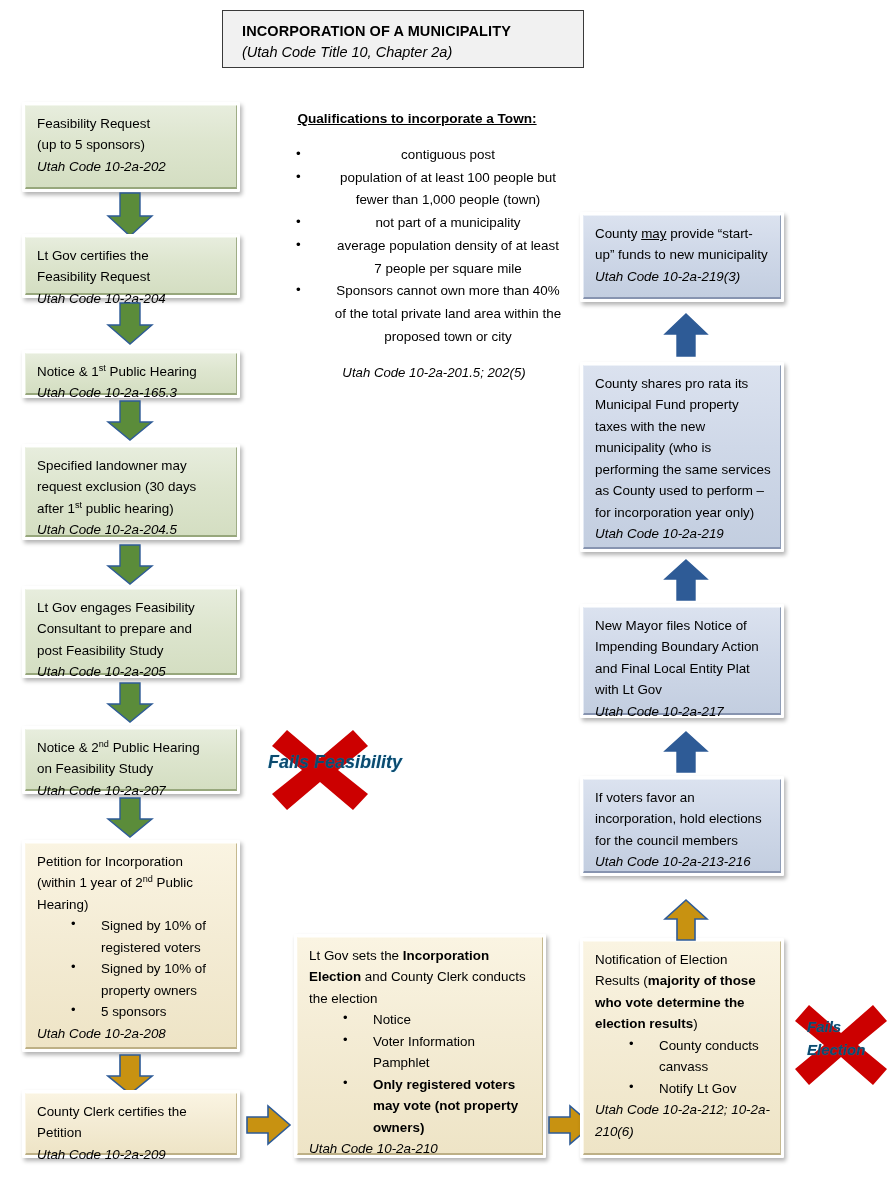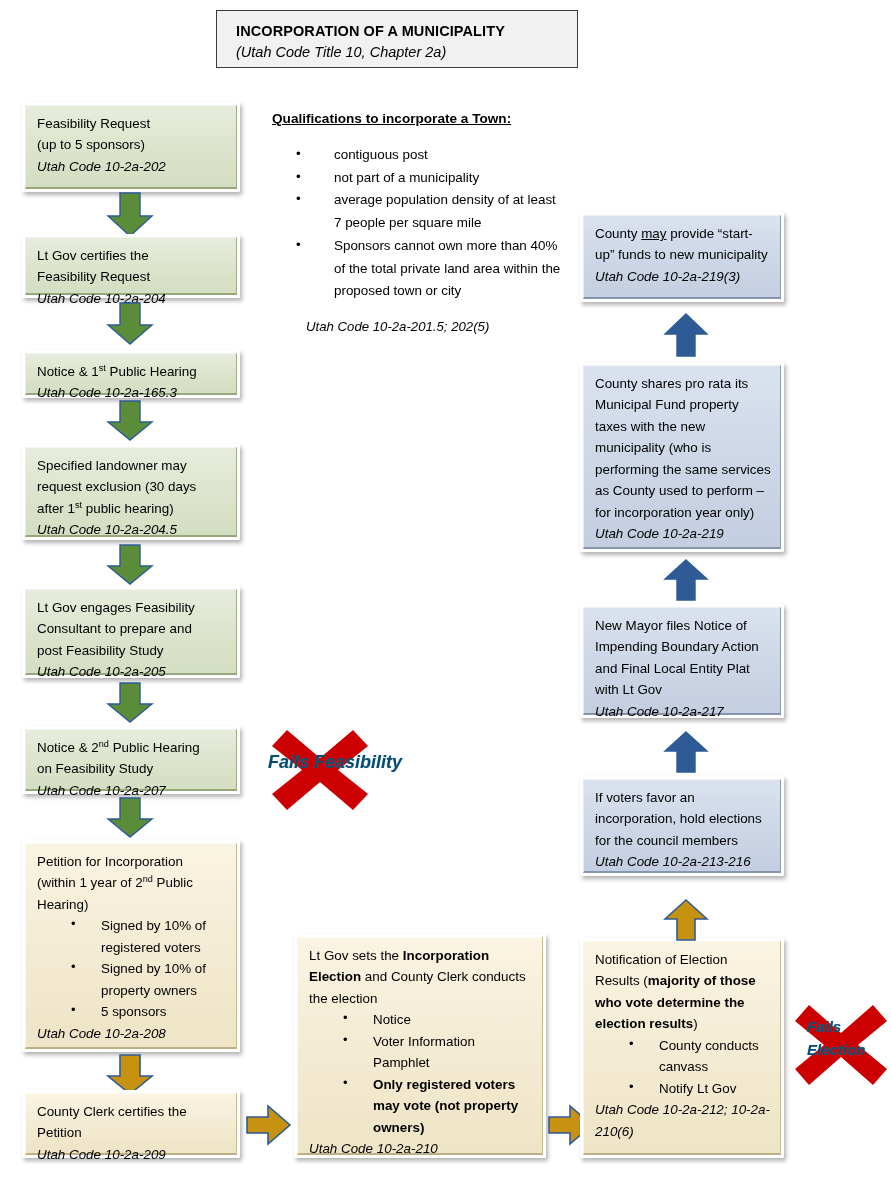--- a/index.html
+++ b/index.html
@@ -15,21 +15,21 @@
     position: relative;
     width: 891px;
     height: 1195px;
     overflow: hidden;
     background: #ffffff;
   }
 
   
   .title-box {
     position: absolute;
-    left: 216px;
+    left: 222px;
     top: 10px;
     width: 362px;
     height: 58px;
     background: #f1f1f1;
     border: 1px solid #3a3a3a;
     box-sizing: border-box;
     padding: 9px 0 0 19px;
   }
   .title-main {
     font-size: 14.5px;
@@ -110,20 +110,21 @@
     top: -1px;
     font-size: 13px;
   }
 
   
   .quals {
     position: absolute;
     left: 272px;
     top: 108px;
     width: 290px;
+    text-align: center;
   }
   .quals-title {
     font-size: 13.6px;
     font-weight: bold;
     text-decoration: underline;
     line-height: 1.6;
   }
   .quals ul {
     margin: 14px 0 0 0;
     padding-left: 24px;
@@ -188,20 +189,21 @@
 
   <div class="title-box">
     <div class="title-main">INCORPORATION OF A MUNICIPALITY</div>
     <div class="title-sub">(Utah Code Title 10, Chapter 2a)</div>
   </div>
 
   <div class="quals">
     <div class="quals-title">Qualifications to incorporate a Town:</div>
     <ul>
       <li>contiguous post</li>
+      <li>population of at least 100 people but fewer than 1,000 people (town)</li>
       <li>not part of a municipality</li>
       <li>average population density of at least 7 people per square mile</li>
       <li>Sponsors cannot own more than 40% of the total private land area within the proposed town or city</li>
     </ul>
     <div class="quals-cite">Utah Code 10-2a-201.5; 202(5)</div>
   </div>
 
   <div class="pbox green" style="left:22px; top:102px; width:218px; height:90px;">
     <div class="inner">
       <span>Feasibility Request</span><br>

